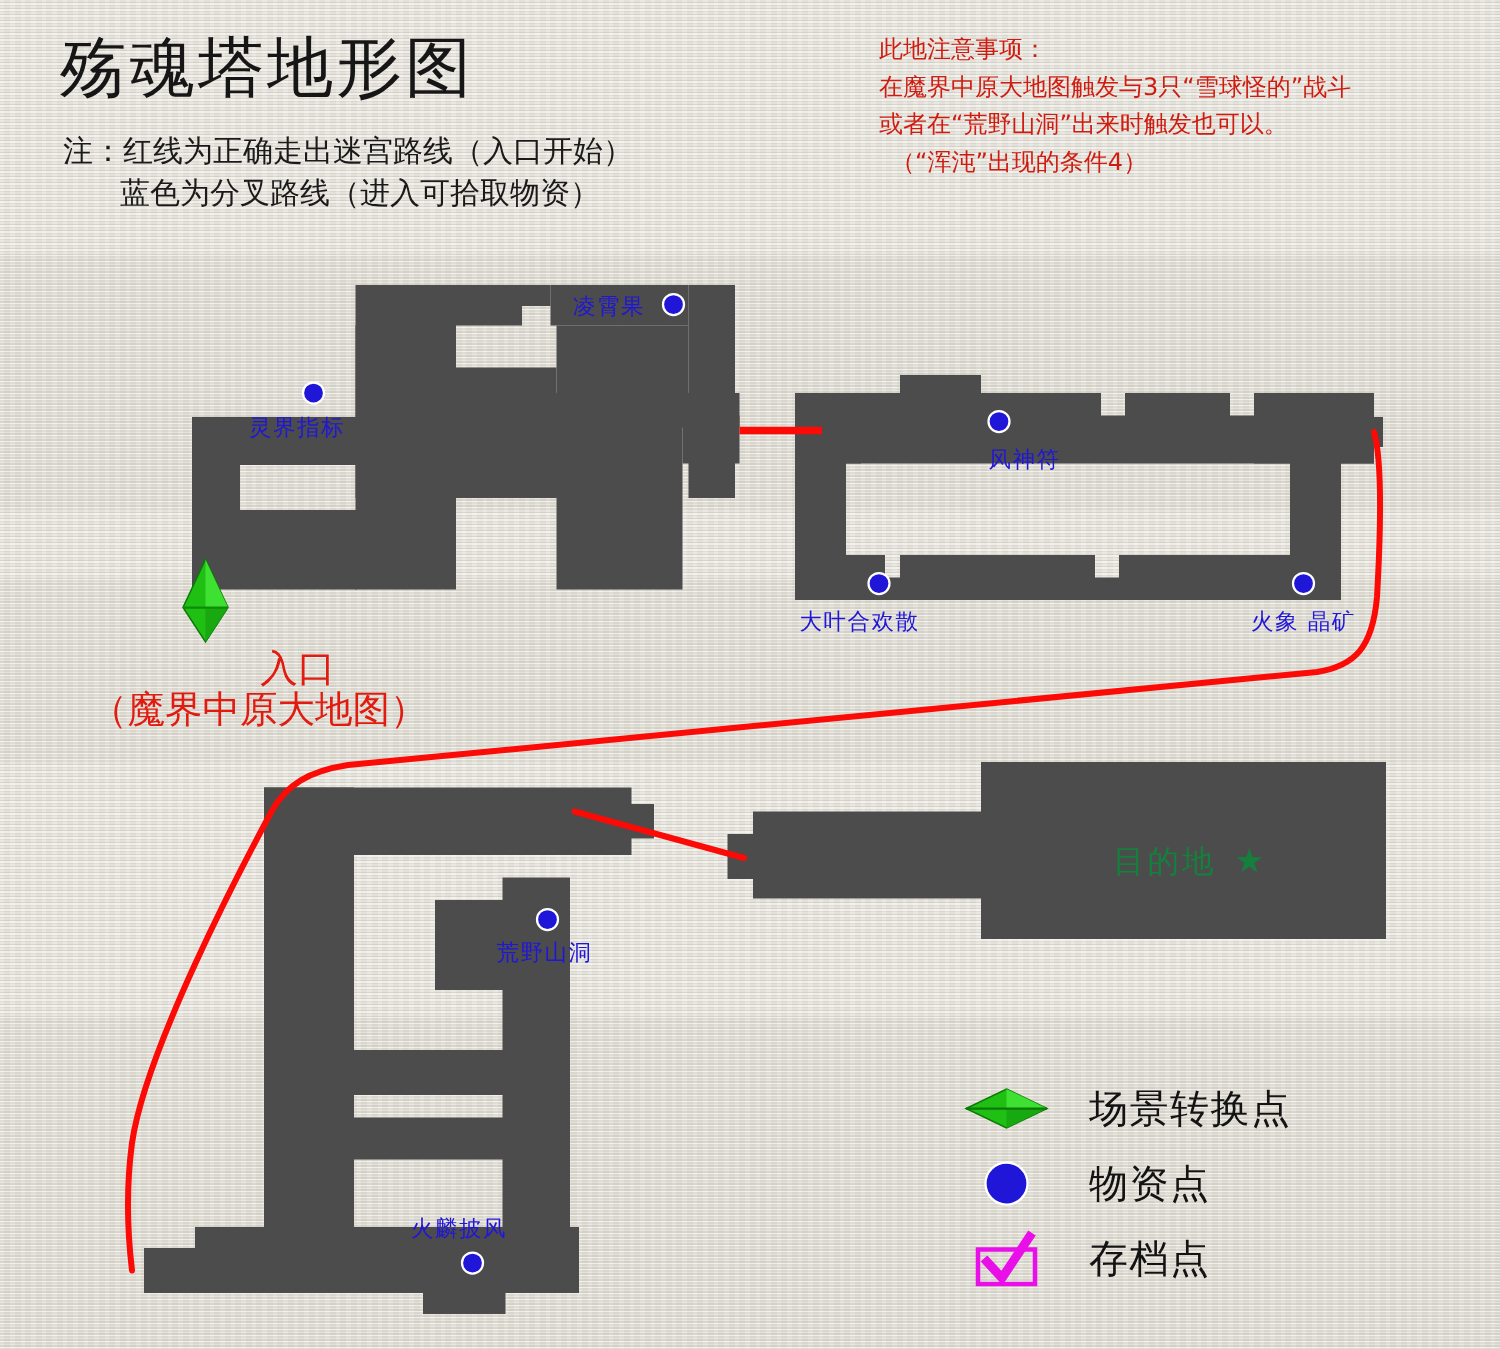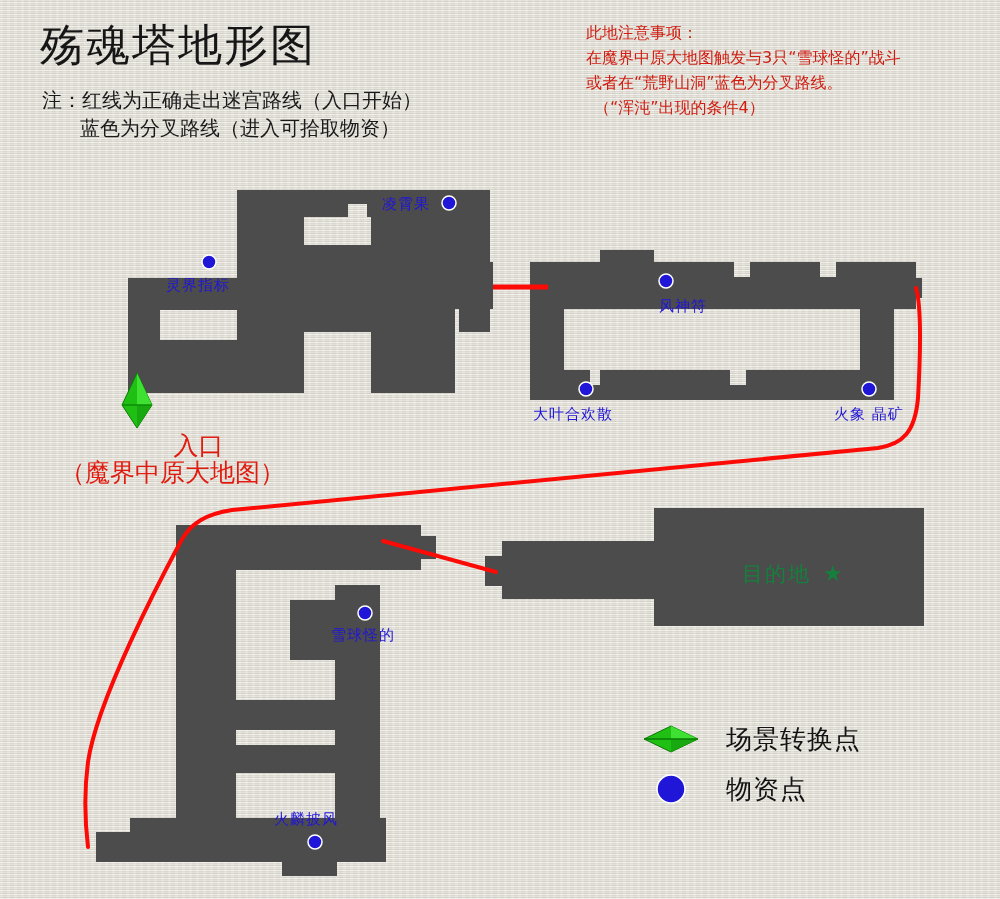--- a/index.html
+++ b/index.html
@@ -129,21 +129,21 @@
   <div class="abs" id="note-block">
     <span>注：红线为正确走出迷宫路线（入口开始）</span>
     <span class="ind">蓝色为分叉路线（进入可拾取物资）</span>
   </div>
 
   <div class="abs" id="title">殇魂塔地形图</div>
 
   <div class="abs" id="warn-block">
     <span>此地注意事项：</span><br>
     <span>在魔界中原大地图触发与3只“雪球怪的”战斗</span><br>
-    <span>或者在“荒野山洞”蓝色为分叉路线。</span>
+    <span>或者在“荒野山洞”出来时触发也可以。</span>
     <span class="ind2">（“浑沌”出现的条件4）</span>
   </div>
 
   <svg class="abs" id="maze" width="1000" height="899" viewBox="0 0 1000 899" style="left:0;top:0;">
 
     <g id="upper-walls" fill="#4c4c4c">
 
       <rect x="128" y="278" width="32" height="115"></rect>
       <rect x="128" y="278" width="110" height="32"></rect>
       <rect x="160" y="340" width="78" height="53"></rect>
@@ -235,21 +235,21 @@
       <circle cx="365" cy="613" r="7" fill="#2016d8" stroke="#ffffff" stroke-width="1.5"></circle>
       <circle cx="315" cy="842" r="7" fill="#2016d8" stroke="#ffffff" stroke-width="1.5"></circle>
     </g>
   </svg>
 
   <div class="abs map-label" style="left:166px; top:232px;margin-top:44px;">灵界指标</div>
   <div class="abs map-label" style="left:382px; top:195px;">凌霄果</div>
   <div class="abs map-label" style="left:659px; top:297px;">风神符</div>
   <div class="abs map-label" style="left:533px; top:405px;">大叶合欢散</div>
   <div class="abs map-label" style="left:834px; top:405px;">火象 晶矿</div>
-  <div class="abs map-label" style="left:331px; top:626px;">雪球怪的</div>
+  <div class="abs map-label" style="left:331px; top:626px;">荒野山洞</div>
   <div class="abs map-label" style="left:274px; top:810px;">火麟披风</div>
 
   <div class="abs" id="entrance-label">
     <span>入口</span>
     <span class="sub">（魔界中原大地图）</span>
   </div>
 
   <div class="abs" id="dest-label">
     <span>目的地</span><span class="star">★</span>
   </div>
@@ -270,15 +270,24 @@
 
     <div class="legend-row">
       <div class="legend-icon">
         <svg width="62" height="34" viewBox="0 0 62 34">
           <circle cx="31" cy="17" r="14" fill="#2016d8" stroke="#ffffff" stroke-width="1.5"></circle>
         </svg>
       </div>
       <div class="legend-text">物资点</div>
     </div>
 
+    <div class="legend-row">
+      <div class="legend-icon">
+        <svg width="62" height="38" viewBox="0 0 62 38">
+          <rect x="12" y="13" width="38" height="23" fill="none" stroke="#e80fe8" stroke-width="3"></rect>
+          <path d="M 16,19 L 28,32 L 48,2" fill="none" stroke="#e80fe8" stroke-width="6" stroke-linecap="butt" stroke-linejoin="miter"></path>
+        </svg>
+      </div>
+      <div class="legend-text">存档点</div>
+    </div>
   </div>
 
 </div>
 
 </body></html>

